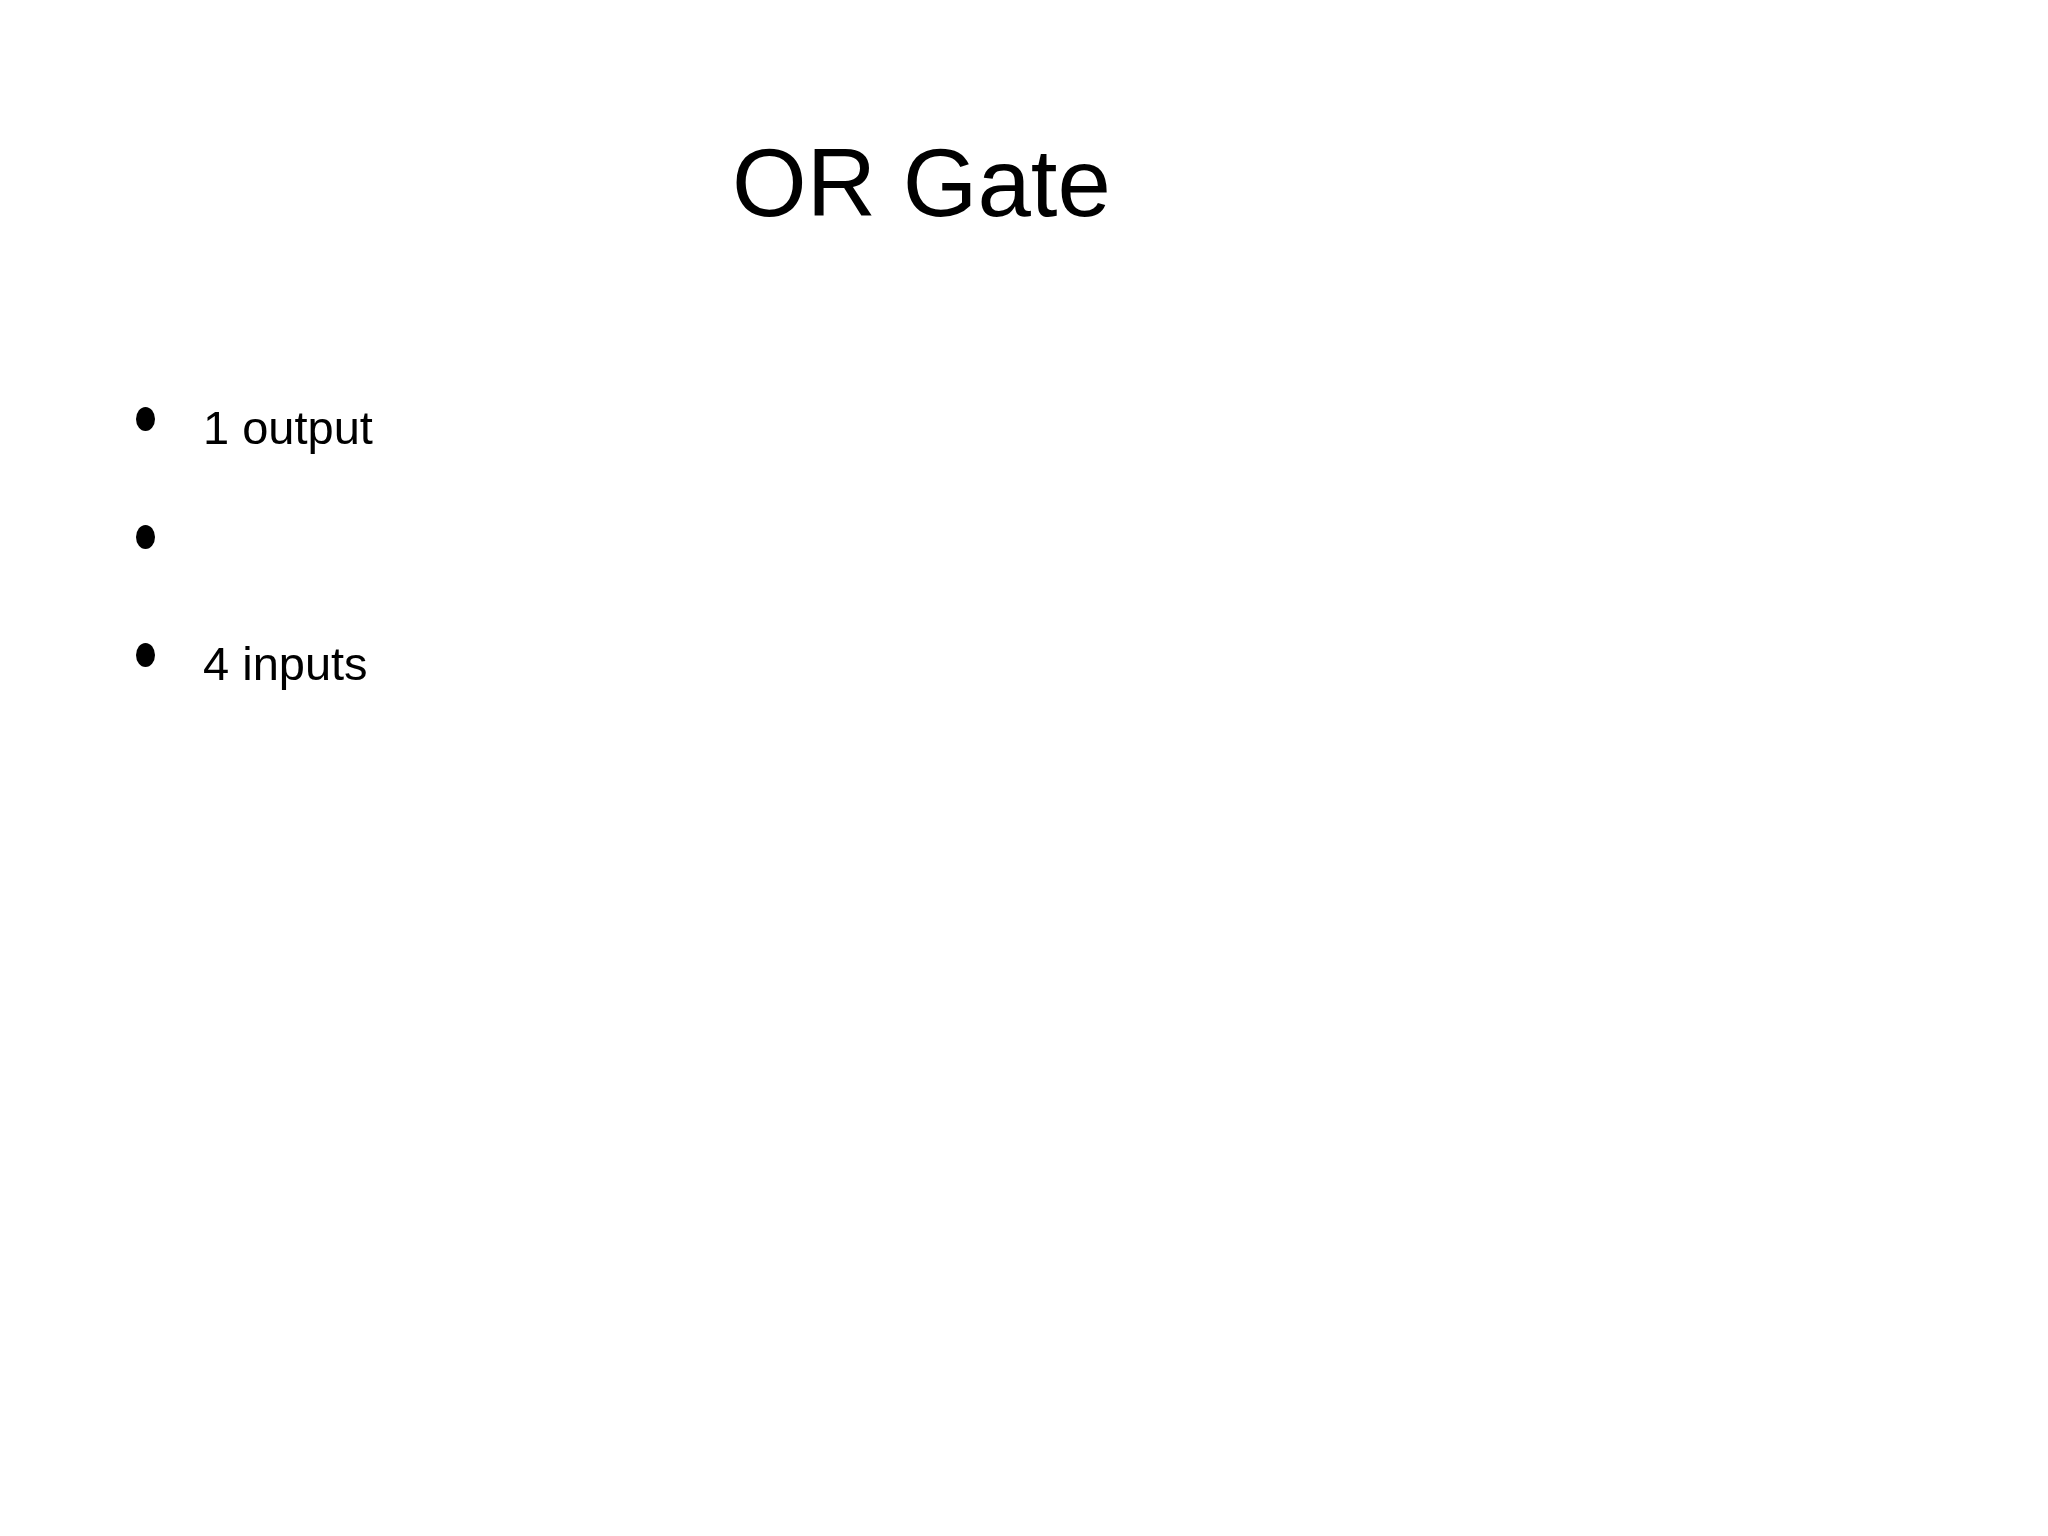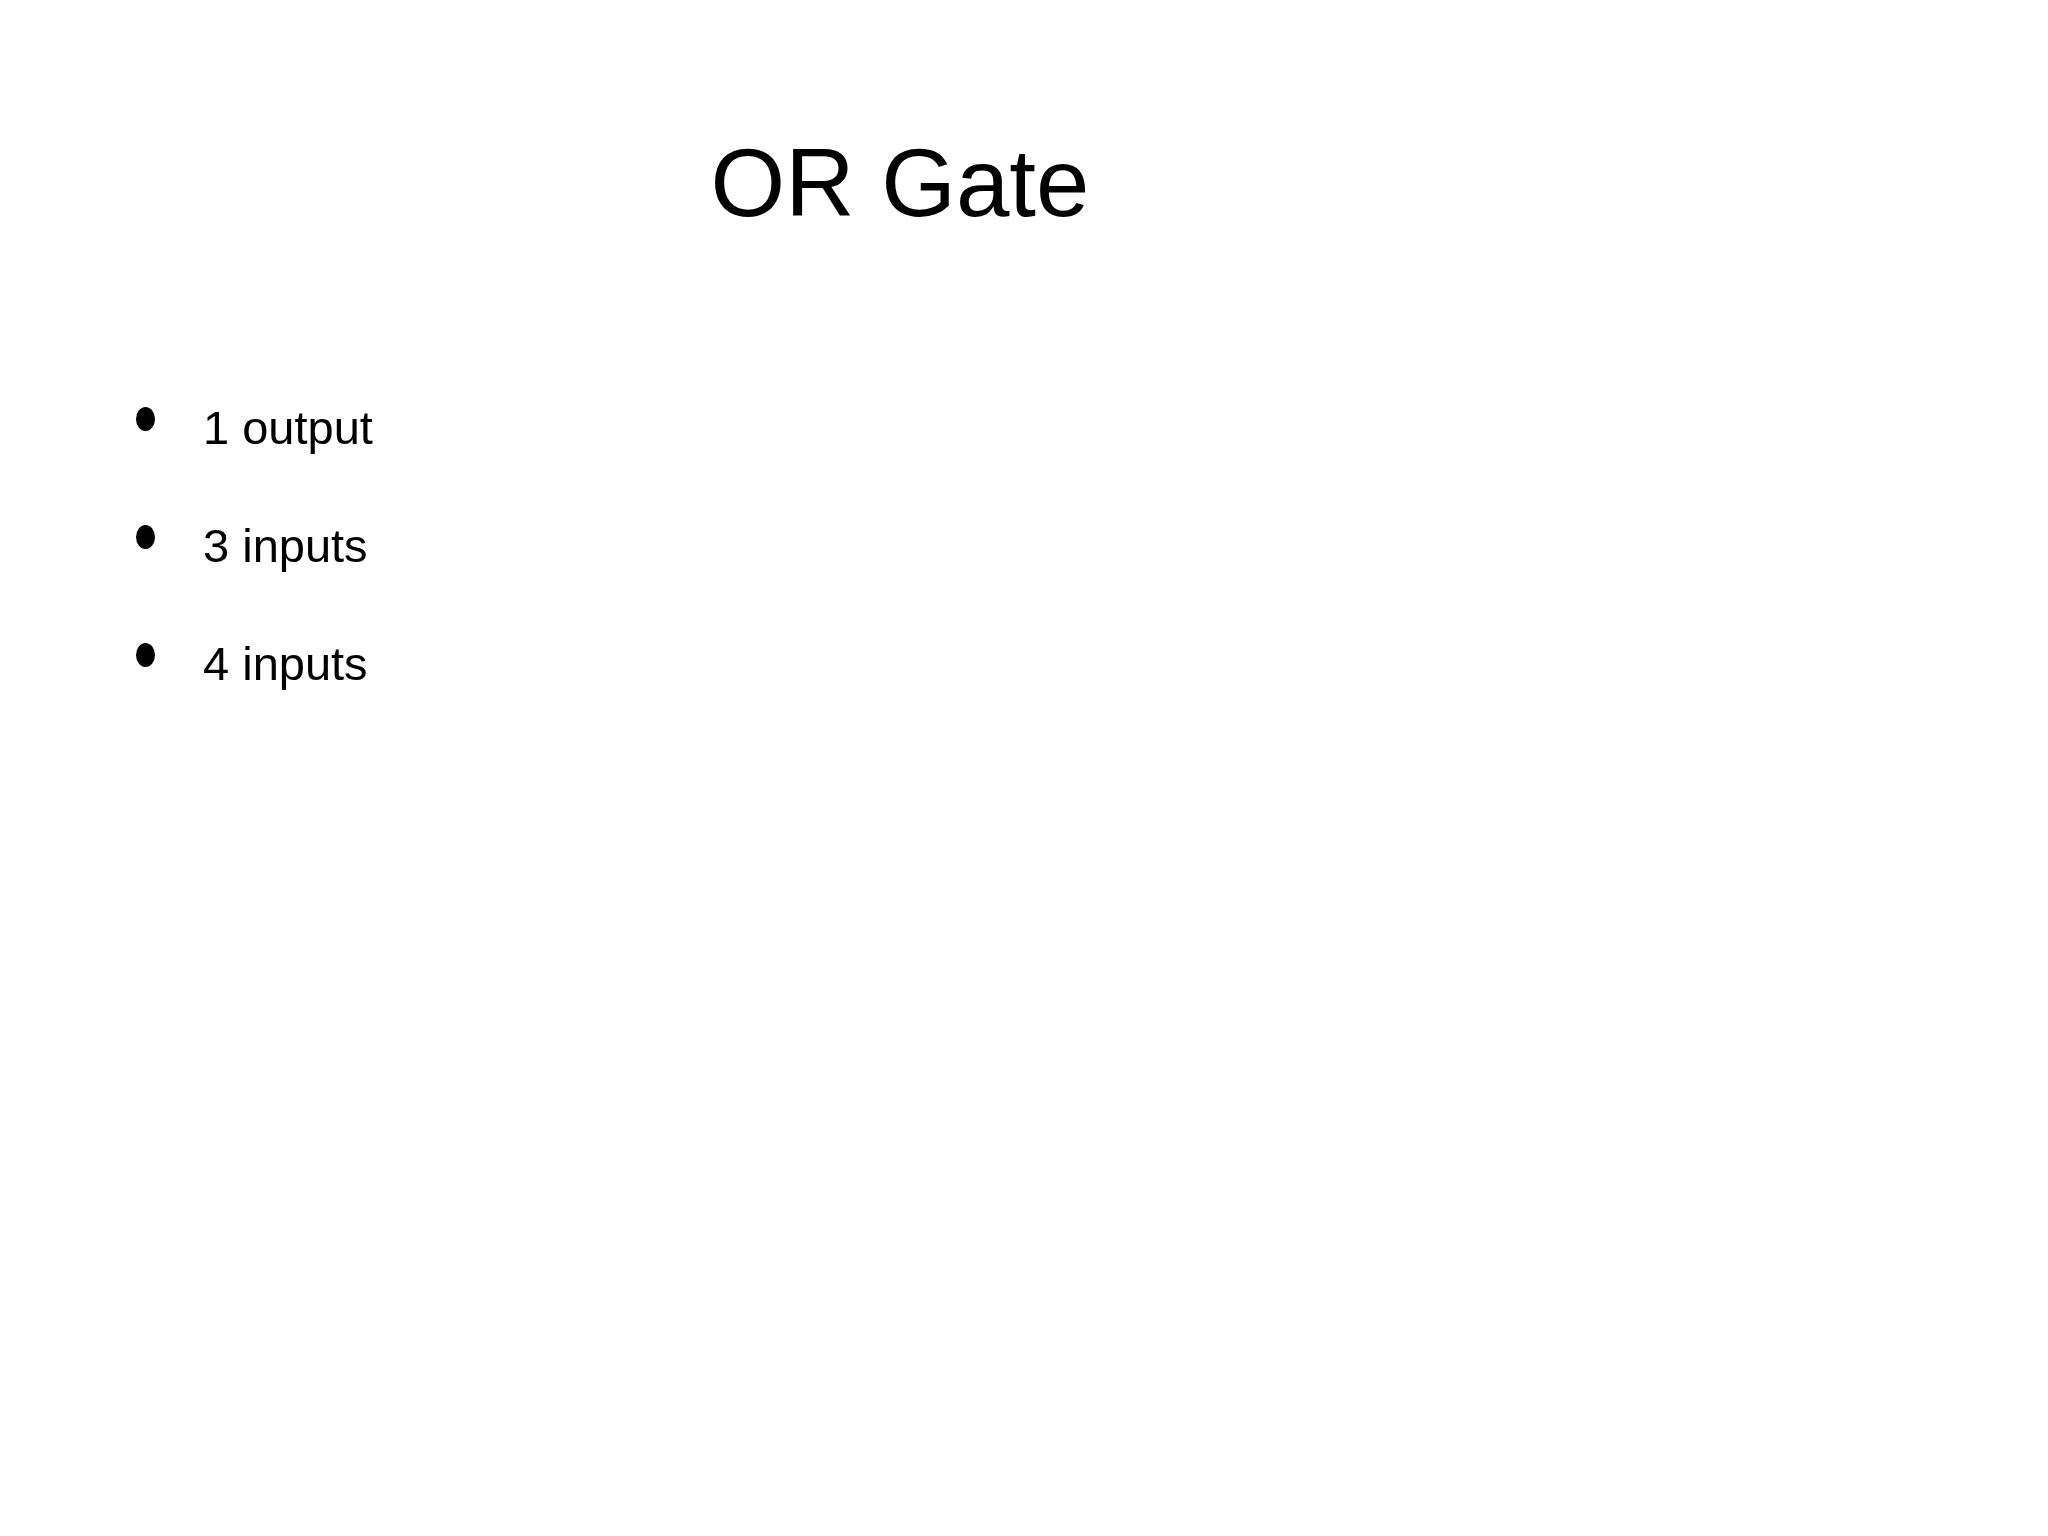--- a/index.html
+++ b/index.html
@@ -8,20 +8,21 @@
     background: #ffffff;
   }
   .slide {
     position: relative;
     width: 1800px;
     height: 1536px;
     background: #ffffff;
     overflow: hidden;
     font-family: "Liberation Sans", sans-serif;
     color: #000000;
+    padding-left: 43px;
   }
   .title {
     position: absolute;
     top: 128px;
     left: 0;
     width: 100%;
     margin: 0;
     text-align: center;
     font-size: 96px;
     font-weight: 400;
@@ -68,21 +69,20 @@
   <ul class="bullets">
 
     <li class="bullet-item">
       <span class="bullet-dot"></span>
       <span class="bullet-text">1 output</span>
     </li>
 
 
     <li class="bullet-item">
       <span class="bullet-dot"></span>
-      <span class="bullet-text">3 inputs</span>
     </li>
 
     <li class="bullet-item">
       <span class="bullet-dot"></span>
       <span class="bullet-text">4 inputs</span>
     </li>
 
 
   </ul>
 

